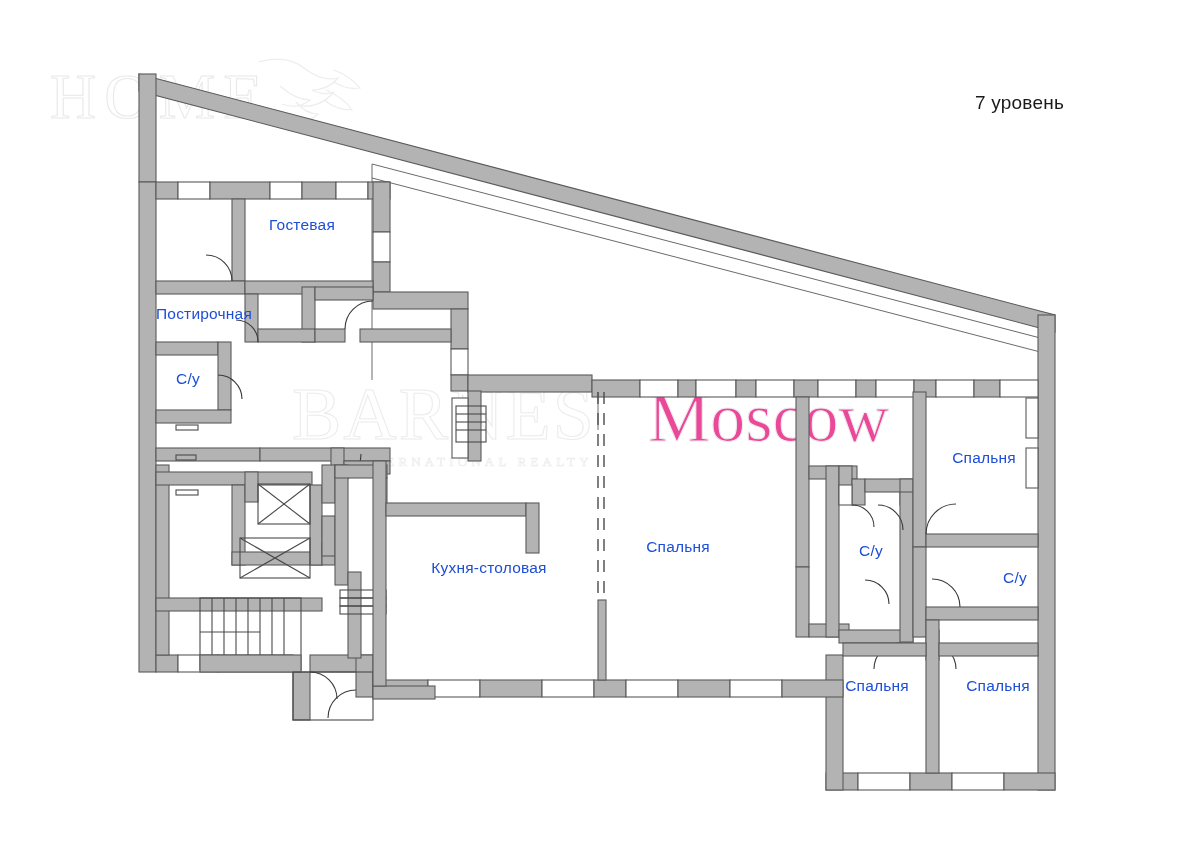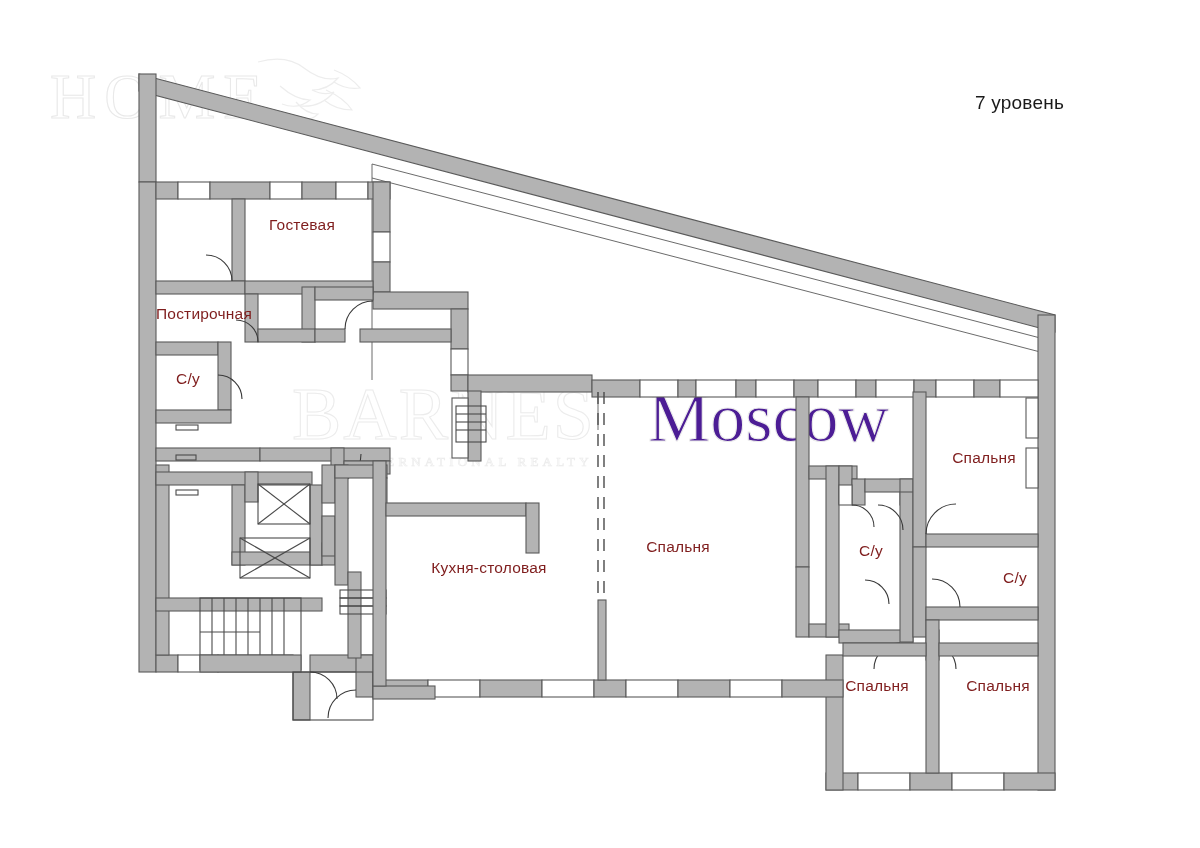--- a/index.html
+++ b/index.html
@@ -2,34 +2,34 @@
 <html><head>
 <meta charset="utf-8">
 <style>
   html,body{margin:0;padding:0;background:#ffffff;}
   body{width:1200px;height:848px;overflow:hidden;
        font-family:"Liberation Sans","DejaVu Sans",sans-serif;}
   #stage{position:relative;width:1200px;height:848px;background:#ffffff;}
   #plan-svg{position:absolute;left:0;top:0;width:1200px;height:848px;}
   .level-title{position:absolute;right:136px;top:92px;font-size:19px;color:#1a1a1a;
                letter-spacing:.2px;white-space:nowrap;}
-  .room-label{position:absolute;font-size:15.5px;color:#7f1d1d;white-space:nowrap;
+  .room-label{position:absolute;font-size:15.5px;color:#1d4ed8;white-space:nowrap;
               transform:translate(-50%,-50%);letter-spacing:.2px;}
   .wm{position:absolute;pointer-events:none;user-select:none;}
   .wm-hh{left:44px;top:36px;width:340px;height:160px;}
   .wm-hh .ln{font-size:64px;letter-spacing:8px;color:#ffffff;
              -webkit-text-stroke:1.1px #e9e9e9;font-family:"Liberation Serif",serif;}
   .wm-hh .l1{position:absolute;left:6px;top:24px;}
   .wm-hh .l2{position:absolute;left:6px;top:86px;}
   .wm-barnes{left:292px;top:372px;width:620px;height:108px;}
   .wm-barnes .big{position:absolute;left:0;top:0;font-size:74px;letter-spacing:2px;
                   color:#ffffff;-webkit-text-stroke:1.1px #ececec;
                   font-family:"Liberation Serif",serif;}
   .wm-barnes .mos{position:absolute;left:356px;top:6px;font-size:70px;
-                  color:#4c1d95;-webkit-text-stroke:1.1px #ececec;
+                  color:#ec4899;-webkit-text-stroke:1.1px #ececec;
                   font-family:"Liberation Serif",serif;text-align:right;}
   .wm-barnes .sub{position:absolute;left:60px;top:82px;font-size:13px;letter-spacing:4.2px;
                   color:#ffffff;-webkit-text-stroke:.7px #ededed;
                   font-family:"Liberation Serif",serif;}
 </style>
 </head>
 <body>
 
 <div id="stage">
 

